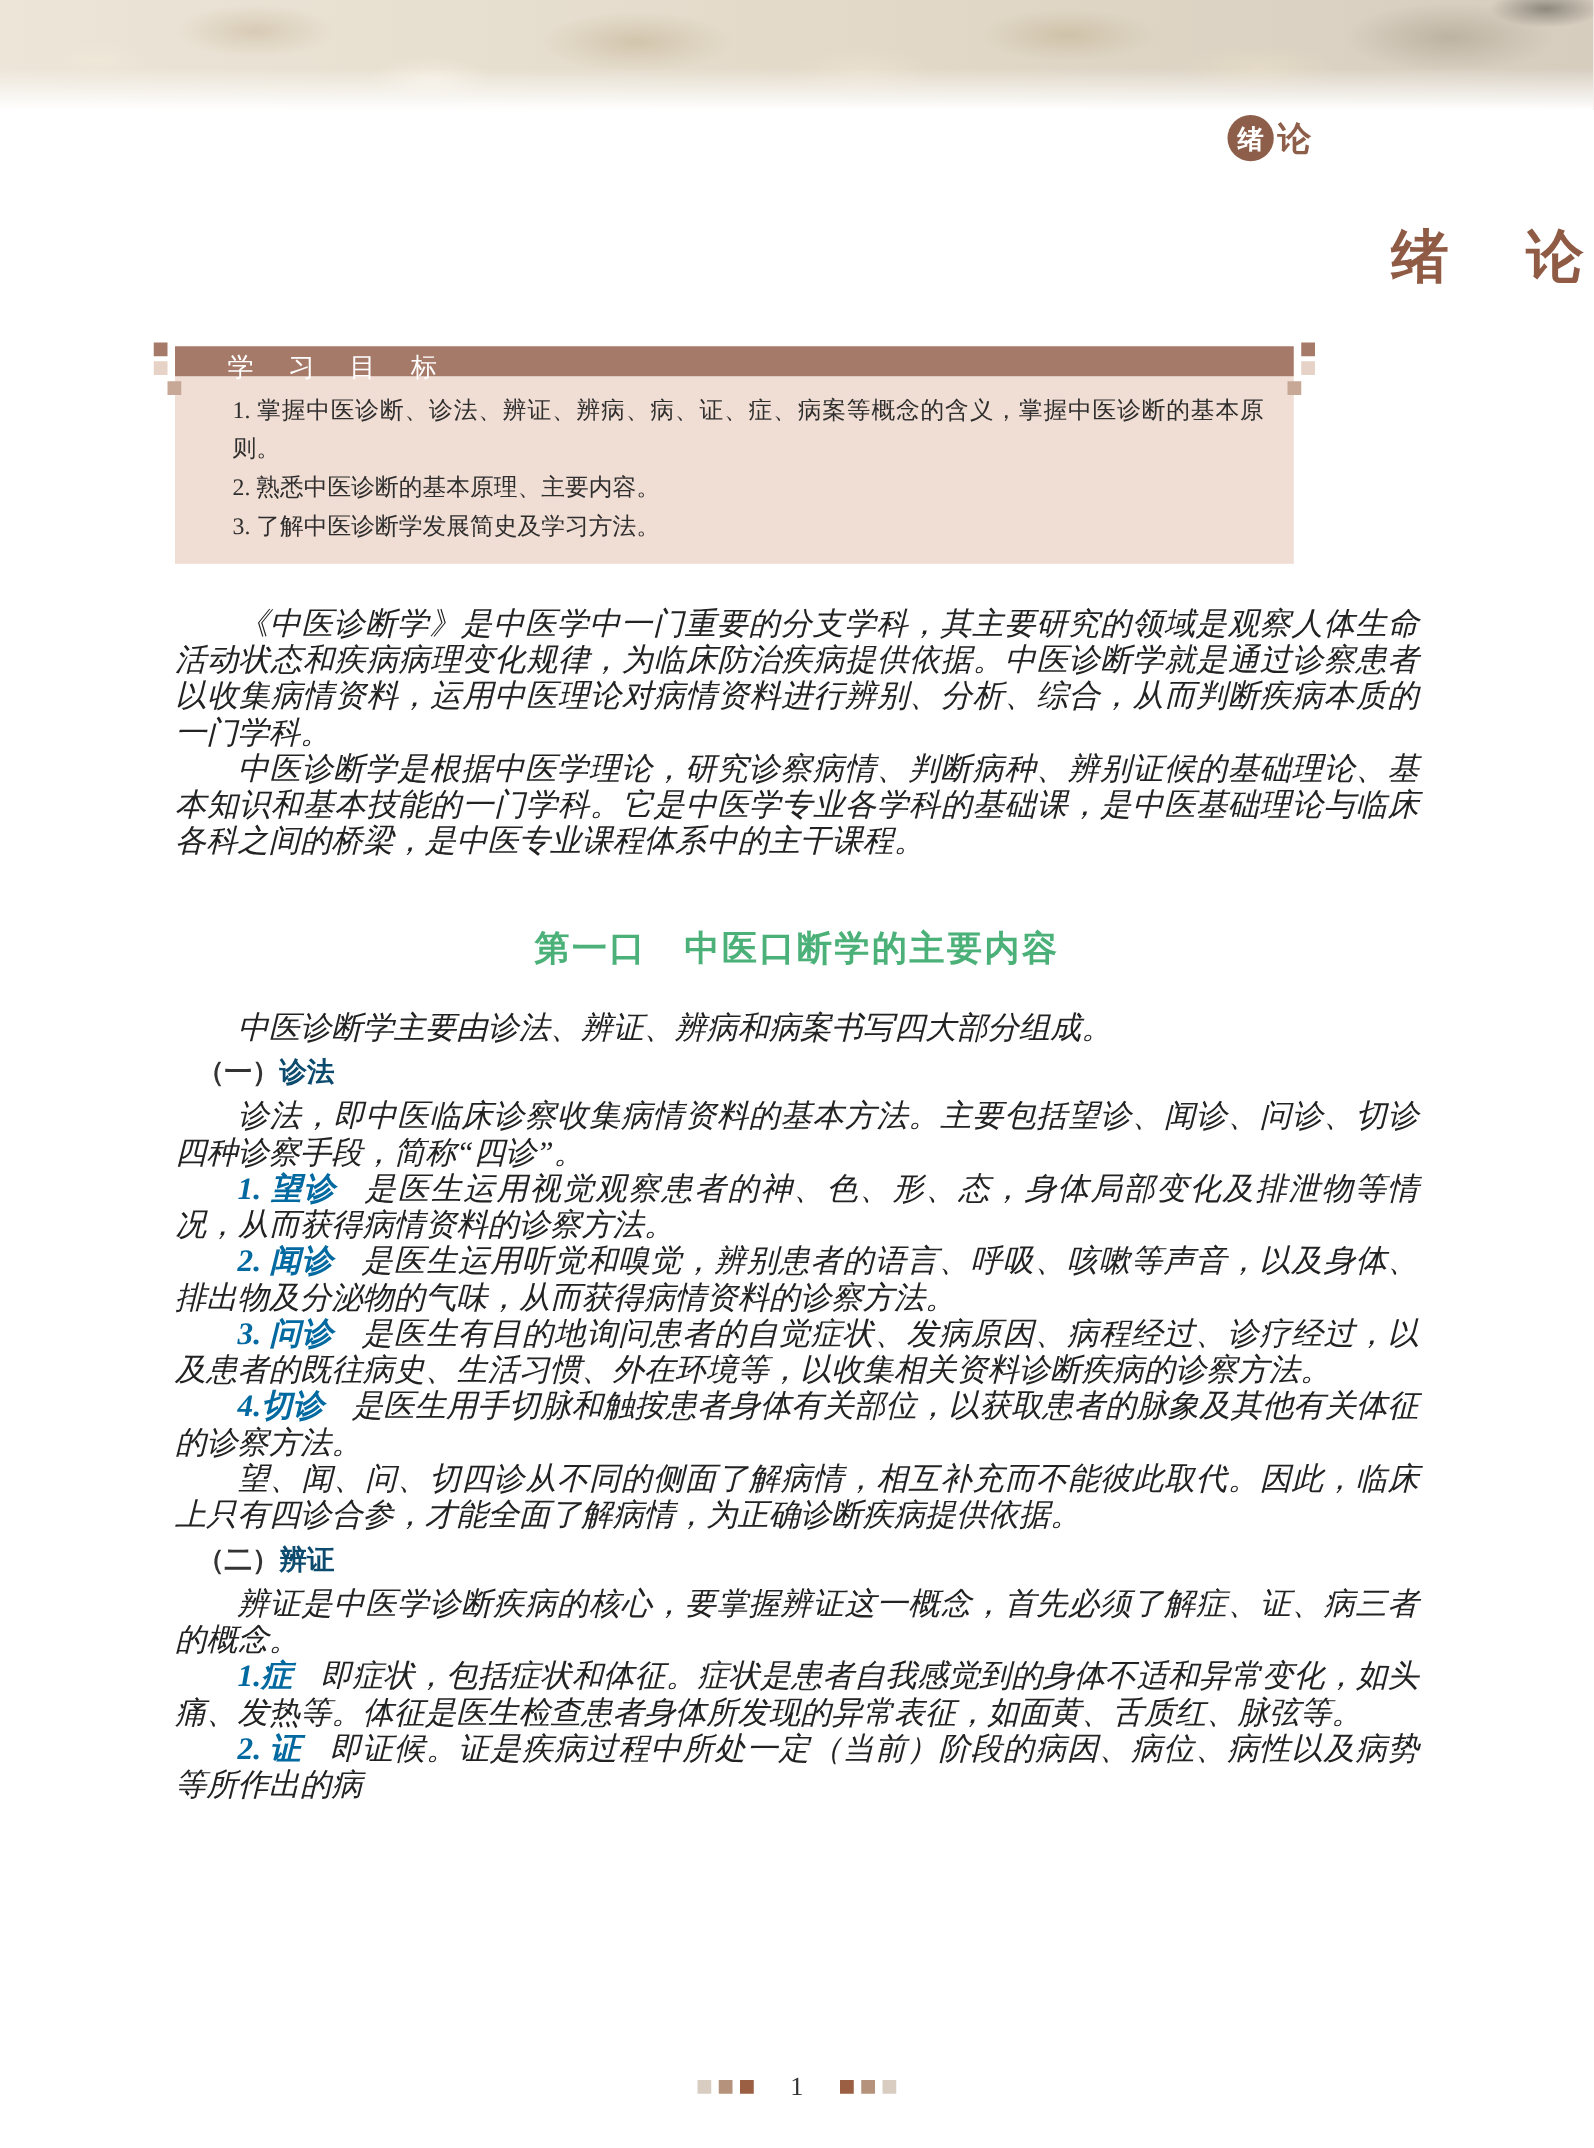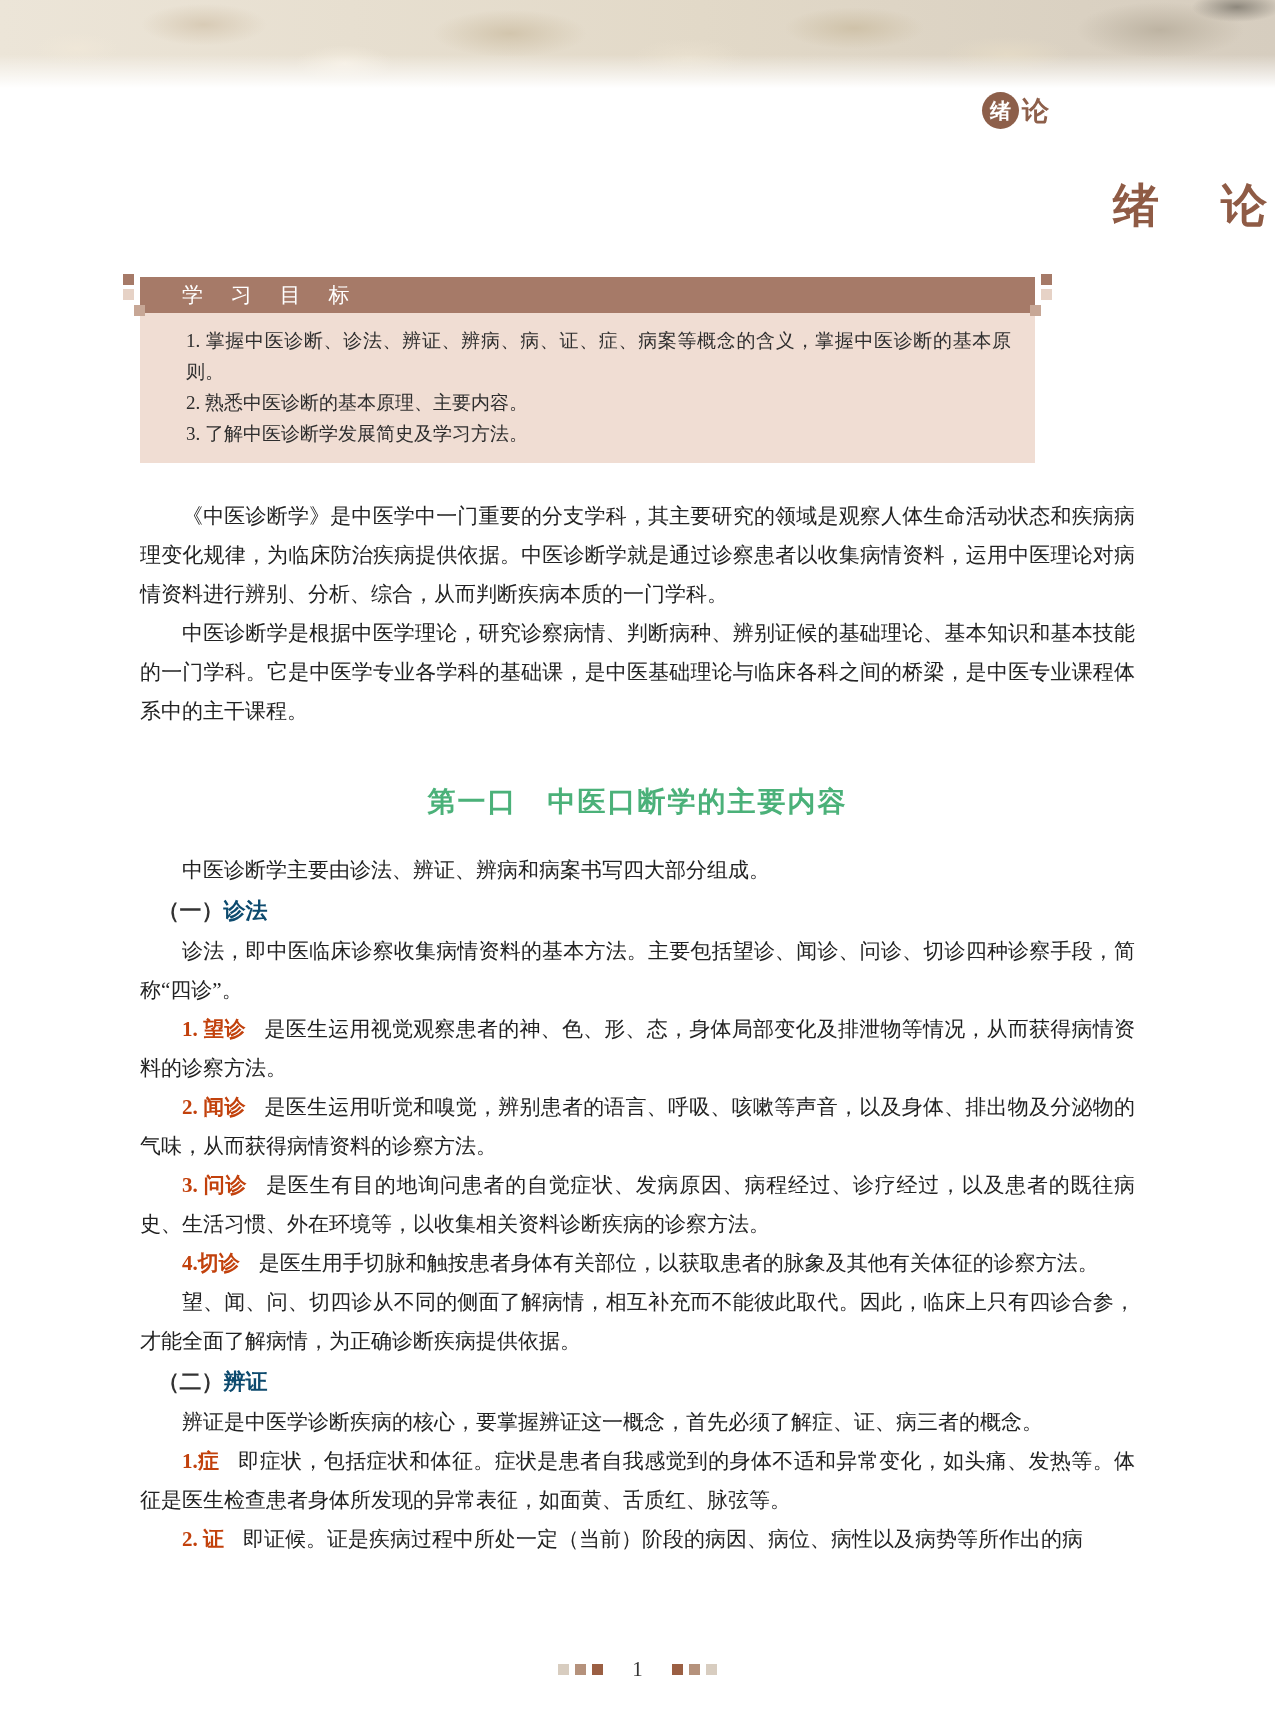--- a/index.html
+++ b/index.html
@@ -77,21 +77,21 @@
   }
 
   
   .obj-box {
     position: relative;
     width: 895px;
     margin-top: 44px;
   }
   .obj-bar {
     position: relative;
-    height: 36px;
+    height: 24px;
     background: #a67a68;
     line-height: 36px;
   }
   .obj-bar-text {
     color: #ffffff;
     font-size: 21px;
     letter-spacing: 11px;
     padding-left: 42px;
     font-family: "Liberation Sans", "DejaVu Sans", sans-serif;
   }
@@ -108,25 +108,26 @@
   }
   .obj-body p {
     font-size: 19px;
     line-height: 31px;
     color: #2e2e2e;
     text-align: justify;
   }
 
   
   .para {
-    font-size: 21px;
-    line-height: 39px;
+    font-size: 25px;
+    line-height: 29px;
     color: #222222;
     text-align: justify;
     text-indent: 2em;
+    font-style: italic;
   }
   .intro-block { margin-top: 34px; }
 
   .section-title {
     margin: 52px 0 30px 0;
     text-align: center;
     font-size: 28px;
     font-weight: bold;
     color: #4bb179;
     letter-spacing: 2px;
@@ -136,21 +137,21 @@
   .subhead {
     font-size: 22px;
     font-weight: bold;
     line-height: 42px;
     text-indent: 0.8em;
   }
   .sub-prefix { color: #333333; }
   .sub-name   { color: #0c4a6e; }
 
   .green-label {
-    color: #c2410c;
+    color: #0369a1;
     font-weight: bold;
     margin-right: 0.9em;
   }
 
   
   .footer {
     position: absolute;
     left: 0; right: 0;
     bottom: 36px;
     display: flex;

